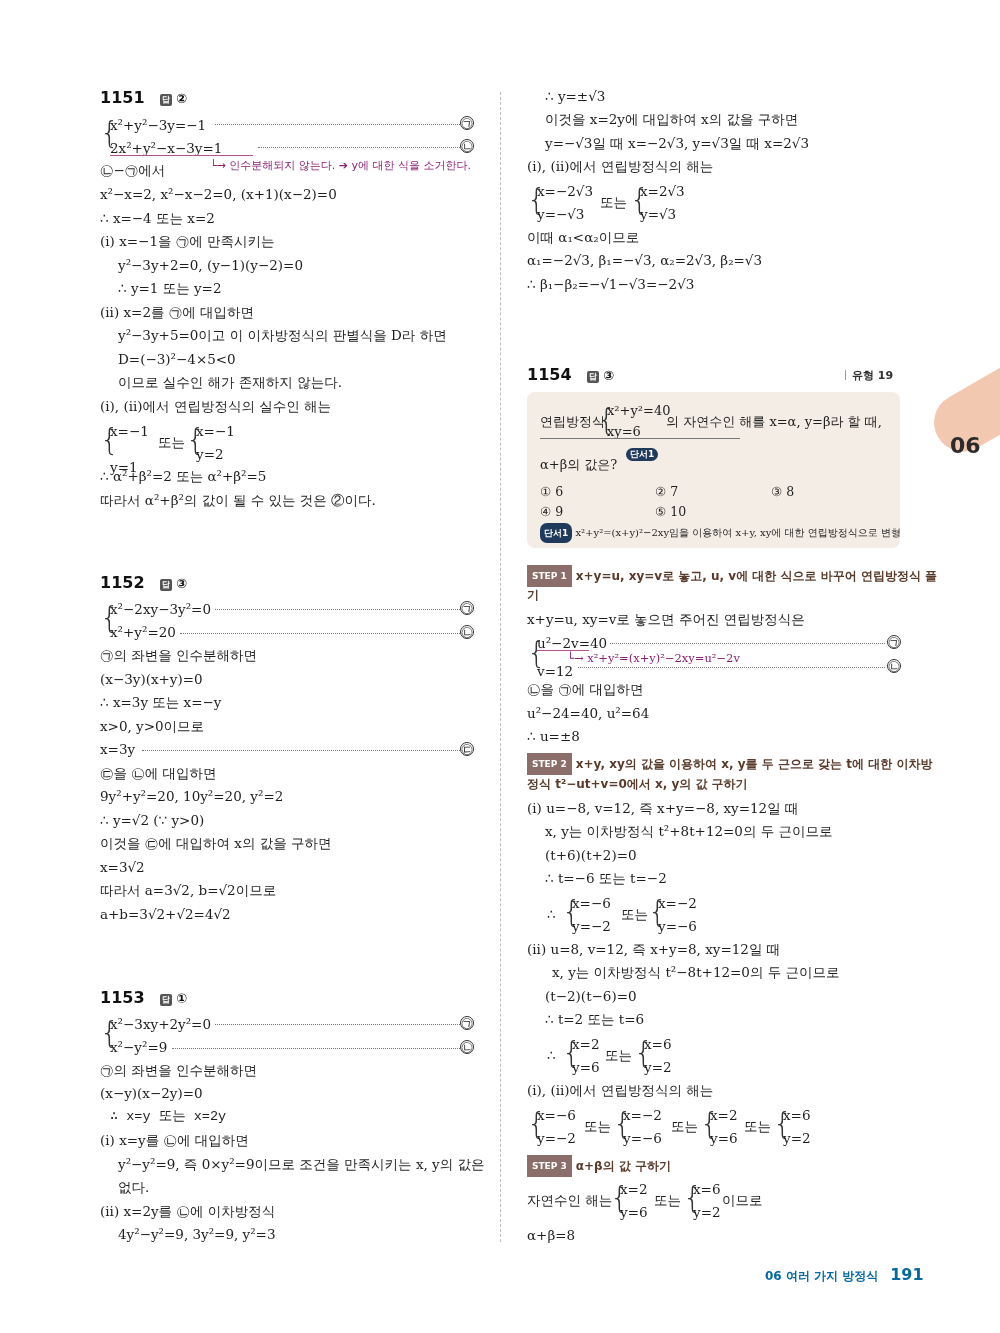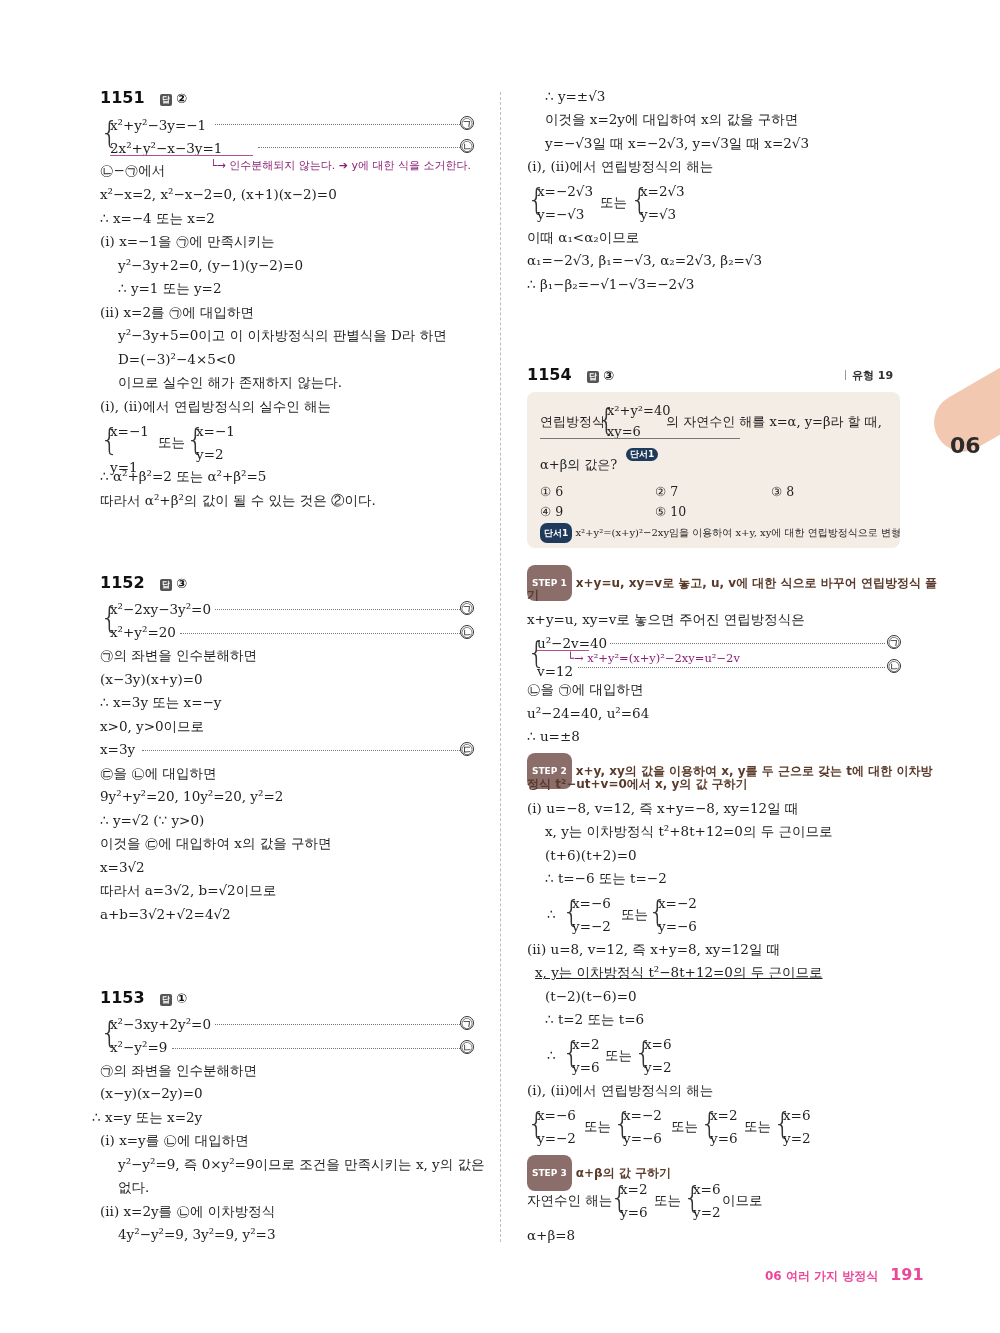--- a/index.html
+++ b/index.html
@@ -14,25 +14,25 @@
   .sys { position:absolute; font-size:13.5px; }
   .sys .br { position:absolute; left:0; top:2px; font-size:30px; line-height:36px; color:#333; font-family:"DejaVu Sans", sans-serif; font-weight:100; }
   .sys .r { position:absolute; left:10px; white-space:nowrap; line-height:20px; }
   .dots { position:absolute; border-bottom:1px dotted #777; height:0; }
   .mark { position:absolute; font-size:12px; width:12px; height:12px; border:1px solid #333; border-radius:50%; line-height:12px; text-align:center; font-family:"DejaVu Sans", sans-serif; }
   .purple { color:#8b1f73; font-family:"DejaVu Sans", sans-serif; font-size:11px; }
   .pline { position:absolute; border-bottom:1px solid #b3528f; }
   .probbox { position:absolute; left:527px; top:392px; width:373px; height:156px; background:#f4ede6; border-radius:8px; }
   .tab06 { position:absolute; left:938px; top:408px; width:90px; height:58px; background:#f2c8b0; border-radius:30px 0 0 30px; transform:rotate(-30deg); transform-origin:left center; }
   .tab06txt { position:absolute; left:950px; top:433px; font-family:"DejaVu Sans", sans-serif; font-weight:bold; font-size:22px; color:#2b2b2b; }
-  .step { display:inline-block; background:#8b6e6a; color:#fff; font-family:"DejaVu Sans", sans-serif; font-weight:bold; font-size:9px; padding:8px 5px; border-radius:8px; margin-right:4px; vertical-align:1px; }
+  .step { display:inline-block; background:#8b6e6a; color:#fff; font-family:"DejaVu Sans", sans-serif; font-weight:bold; font-size:9px; padding:1px 5px; border-radius:0; margin-right:4px; vertical-align:1px; }
   .steptxt { font-family:"DejaVu Sans", sans-serif; font-weight:bold; font-size:12px; color:#5a3b2b; }
   .hint { display:inline-block; background:#1f3a5a; color:#fff; font-family:"DejaVu Sans", sans-serif; font-weight:bold; font-size:9px; padding:0 4px; border-radius:7px; }
   .sans { font-family:"DejaVu Sans", sans-serif; }
-  .footer { position:absolute; top:1265px; left:765px; font-family:"DejaVu Sans", sans-serif; font-size:12px; font-weight:bold; color:#ec4899; }
+  .footer { position:absolute; top:1265px; left:765px; font-family:"DejaVu Sans", sans-serif; font-size:12px; font-weight:bold; color:#0369a1; }
   .footer .pg { font-size:16px; margin-left:12px; }
   .type19 { position:absolute; left:845px; top:368px; font-family:"DejaVu Sans", sans-serif; font-size:11px; font-weight:bold; color:#333; }
   .type19::before { content:""; display:inline-block; width:1px; height:10px; background:#999; margin-right:6px; vertical-align:-1px; }
   .opt { position:absolute; font-size:12.5px; }
 </style>
 </head>
 <body>
 
 <div class="divider"></div>
 
@@ -119,21 +119,21 @@
   <span class="r" style="top:1px;">x²−3xy+2y²=0</span>
   <span class="r" style="top:24px;">x²−y²=9</span>
 </div>
 <div class="dots" style="left:215px;top:1024px;width:245px;"></div>
 <span class="mark" style="left:460px;top:1016px;">㉠</span>
 <div class="dots" style="left:172px;top:1048px;width:288px;"></div>
 <span class="mark" style="left:460px;top:1040px;">㉡</span>
 
 <div class="ln" style="left:100px;top:1060px;">㉠의 좌변을 인수분해하면</div>
 <div class="ln" style="left:100px;top:1083px;">(x−y)(x−2y)=0</div>
-<div class="ln" style="left:92px;top:1107px;">∴ x=y 또는 x=2y</div>
+<div class="ln" style="left:110px;top:1107px;font-family:Liberation Mono, monospace;">∴ x=y 또는 x=2y</div>
 <div class="ln" style="left:100px;top:1130px;">(i) x=y를 ㉡에 대입하면</div>
 <div class="ln ind" style="left:100px;top:1154px;">y²−y²=9, 즉 0×y²=9이므로 조건을 만족시키는 x, y의 값은</div>
 <div class="ln ind" style="left:100px;top:1177px;">없다.</div>
 <div class="ln" style="left:100px;top:1201px;">(ii) x=2y를 ㉡에 이차방정식</div>
 <div class="ln ind" style="left:100px;top:1224px;">4y²−y²=9, 3y²=9, y²=3</div>
 
 <div class="ln ind" style="left:527px;top:86px;">∴ y=±√3</div>
 <div class="ln ind" style="left:527px;top:109px;">이것을 x=2y에 대입하여 x의 값을 구하면</div>
 <div class="ln ind" style="left:527px;top:133px;">y=−√3일 때 x=−2√3, y=√3일 때 x=2√3</div>
 <div class="ln" style="left:527px;top:156px;">(i), (ii)에서 연립방정식의 해는</div>
@@ -214,21 +214,21 @@
   <span class="r" style="top:24px;">y=−2</span>
 </div>
 <div class="ln" style="left:621px;top:904px;">또는</div>
 <div class="sys" style="left:648px;top:892px;width:70px;height:44px;">
   <span class="br">{</span>
   <span class="r" style="top:1px;">x=−2</span>
   <span class="r" style="top:24px;">y=−6</span>
 </div>
 
 <div class="ln" style="left:527px;top:939px;">(ii) u=8, v=12, 즉 x+y=8, xy=12일 때</div>
-<div class="ln ind" style="left:517px;top:962px;text-decoration:underline;">x, y는 이차방정식 t²−8t+12=0의 두 근이므로</div>
+<div class="ln ind" style="left:534px;top:962px;">x, y는 이차방정식 t²−8t+12=0의 두 근이므로</div>
 <div class="ln ind" style="left:527px;top:986px;">(t−2)(t−6)=0</div>
 <div class="ln ind" style="left:527px;top:1009px;">∴ t=2 또는 t=6</div>
 <div class="ln" style="left:547px;top:1045px;">∴</div>
 <div class="sys" style="left:562px;top:1033px;width:70px;height:44px;">
   <span class="br">{</span>
   <span class="r" style="top:1px;">x=2</span>
   <span class="r" style="top:24px;">y=6</span>
 </div>
 <div class="ln" style="left:605px;top:1045px;">또는</div>
 <div class="sys" style="left:634px;top:1033px;width:70px;height:44px;">

